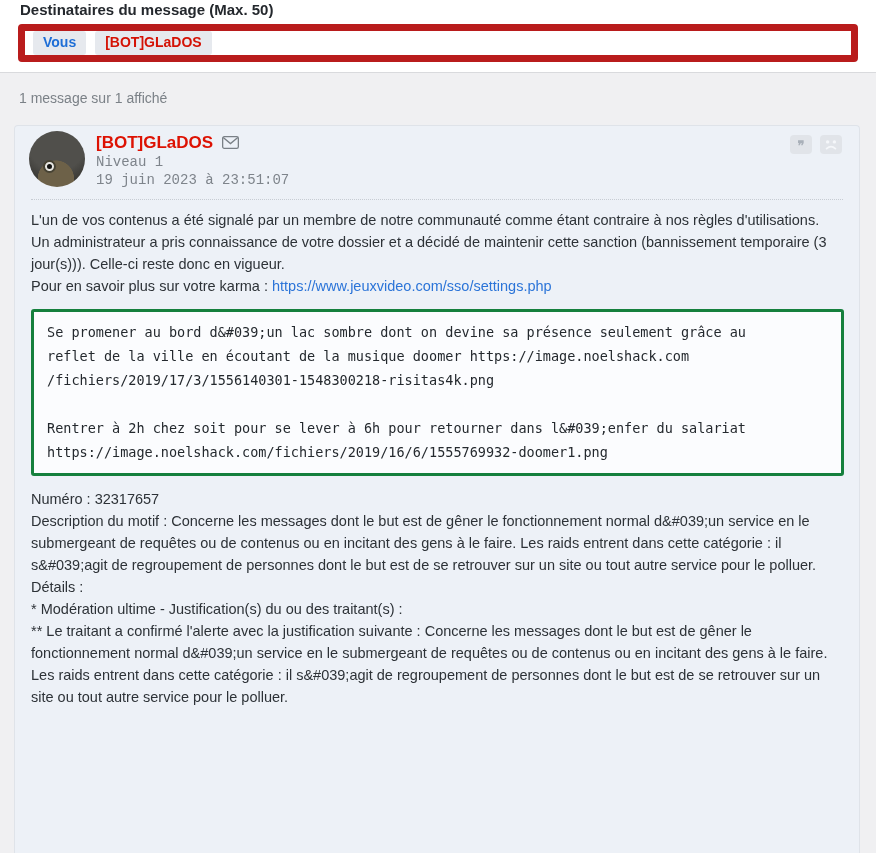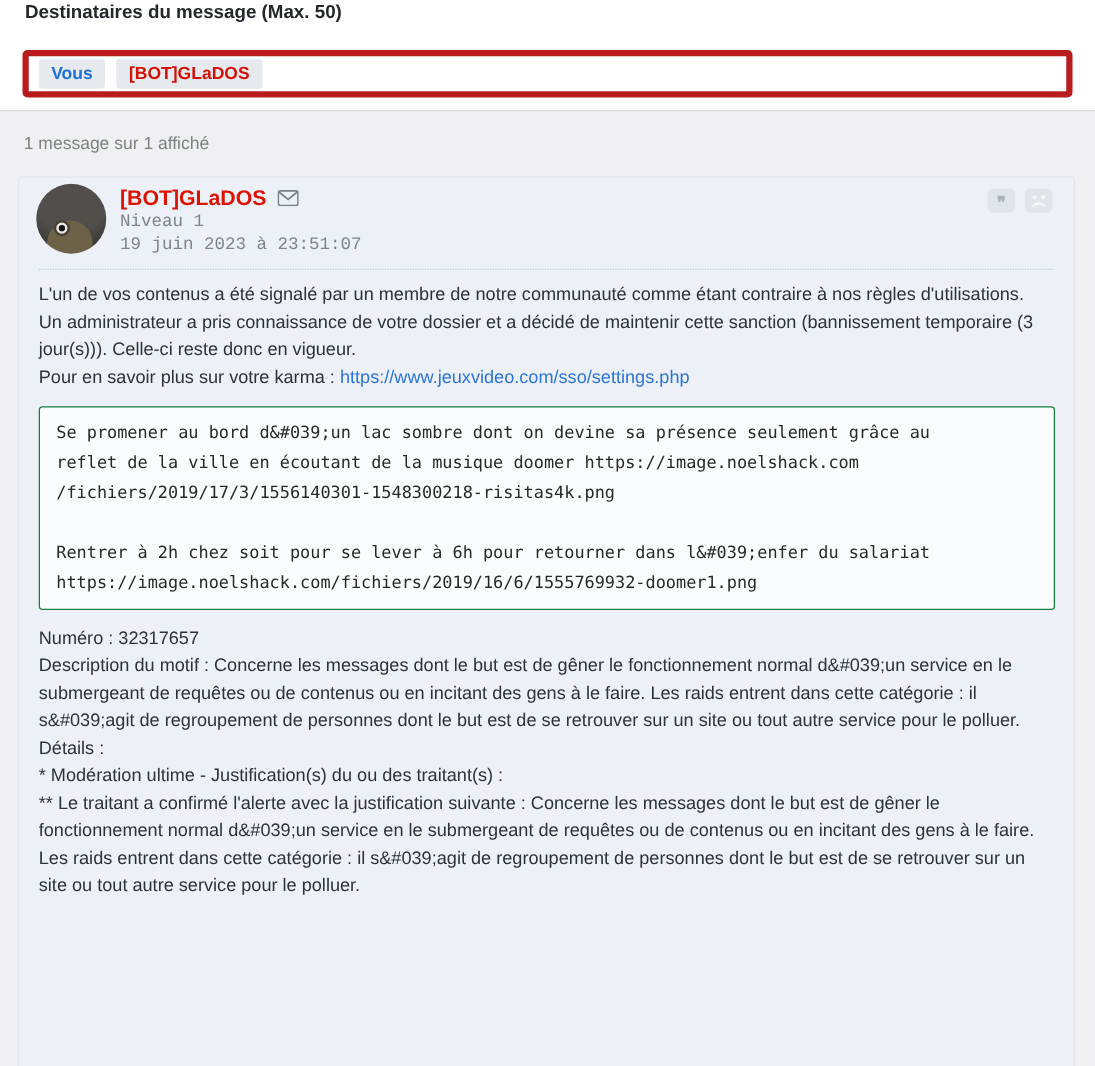--- a/index.html
+++ b/index.html
@@ -9,25 +9,25 @@
     background: #ffffff;
     font-family: "Liberation Sans", sans-serif;
     -webkit-font-smoothing: antialiased;
   }
   .page { width: 876px; height: 853px; overflow: hidden; }
 
   
   .top-white { background: #ffffff; padding: 1px 18px 10px 18px; }
   .recipients-title {
     font-size: 15px; font-weight: 700; color: #24282d;
-    margin: 0 0 22px 2px; line-height: 17px;
+    margin: 0 0 6px 2px; line-height: 17px;
   }
   .recipients-box {
     height: 38px; background: #ffffff;
-    border: 5px solid #b91c1c; border-radius: 4px;
+    border: 7px solid #b91c1c; border-radius: 4px;
     display: flex; align-items: center; gap: 9px; padding: 0 8px;
   }
   .chip {
     display: inline-block; padding: 3px 10px 4px; border-radius: 3px;
     background: #e6e9ee; font-size: 14px; font-weight: 700; line-height: 17px;
   }
   .chip-you { color: #1e6ed6; }
   .chip-bot { color: #d41104; }
 
   
@@ -78,21 +78,21 @@
   .message-body {
     padding: 9px 15px 0 16px; color: #2d3237;
     font-size: 14.5px; line-height: 22px;
   }
   .para { margin: 0 0 11px 0; }
   .bline { display: block; }
   .link { color: #2b74d8; text-decoration: none; cursor: pointer; }
 
   .code-block {
     margin: 12px 0 12px 0; background: #fbfcfe;
-    border: 1px solid #15803d; border-radius: 3px;
+    border: 3px solid #15803d; border-radius: 3px;
     padding: 8px 13px 9px;
     font-family: "DejaVu Sans Mono", monospace;
     font-size: 13.5px; line-height: 24px; color: #24292e;
     white-space: pre; overflow: hidden;
   }
 </style>
 </head>
 <body>
 
 <div class="page">

